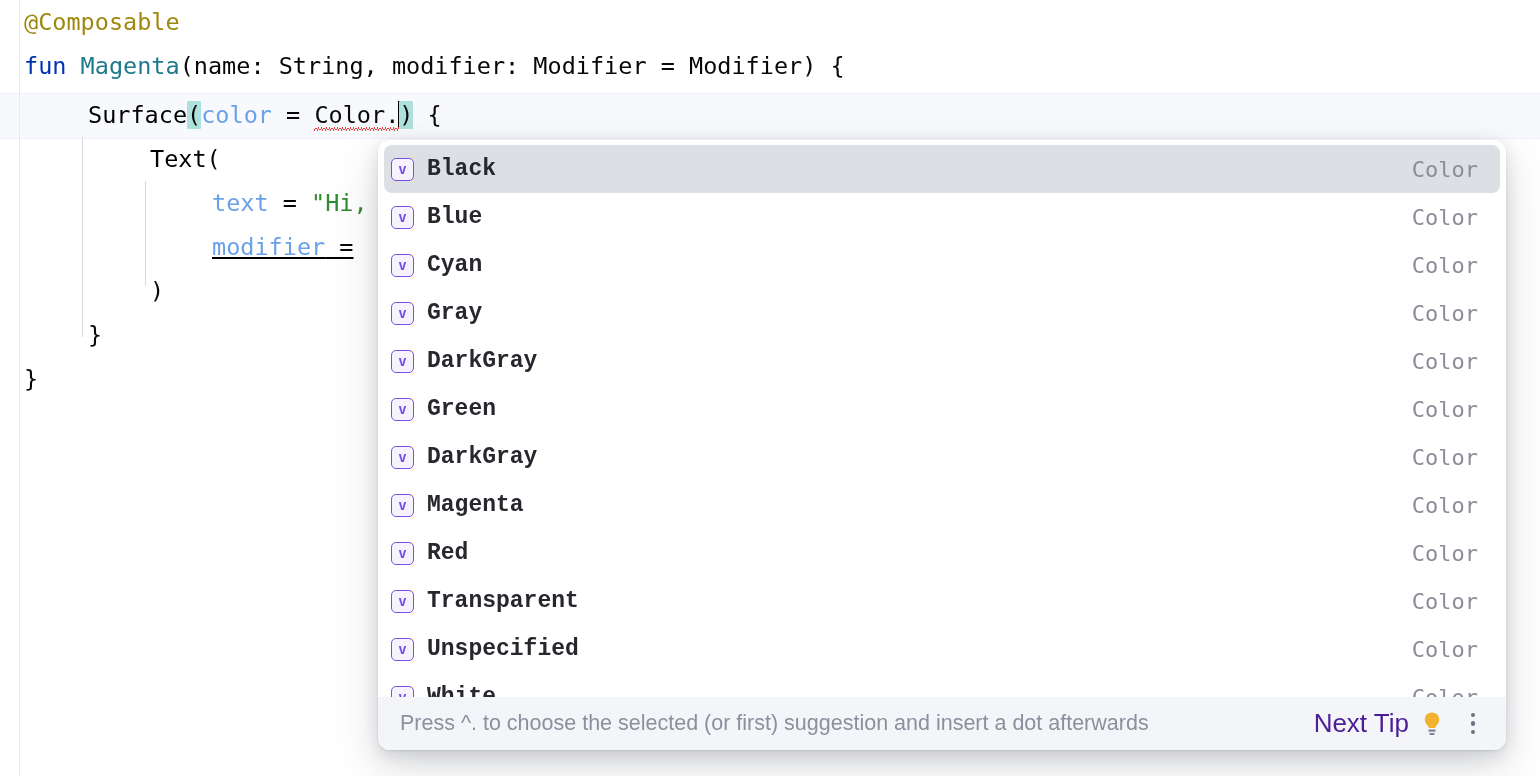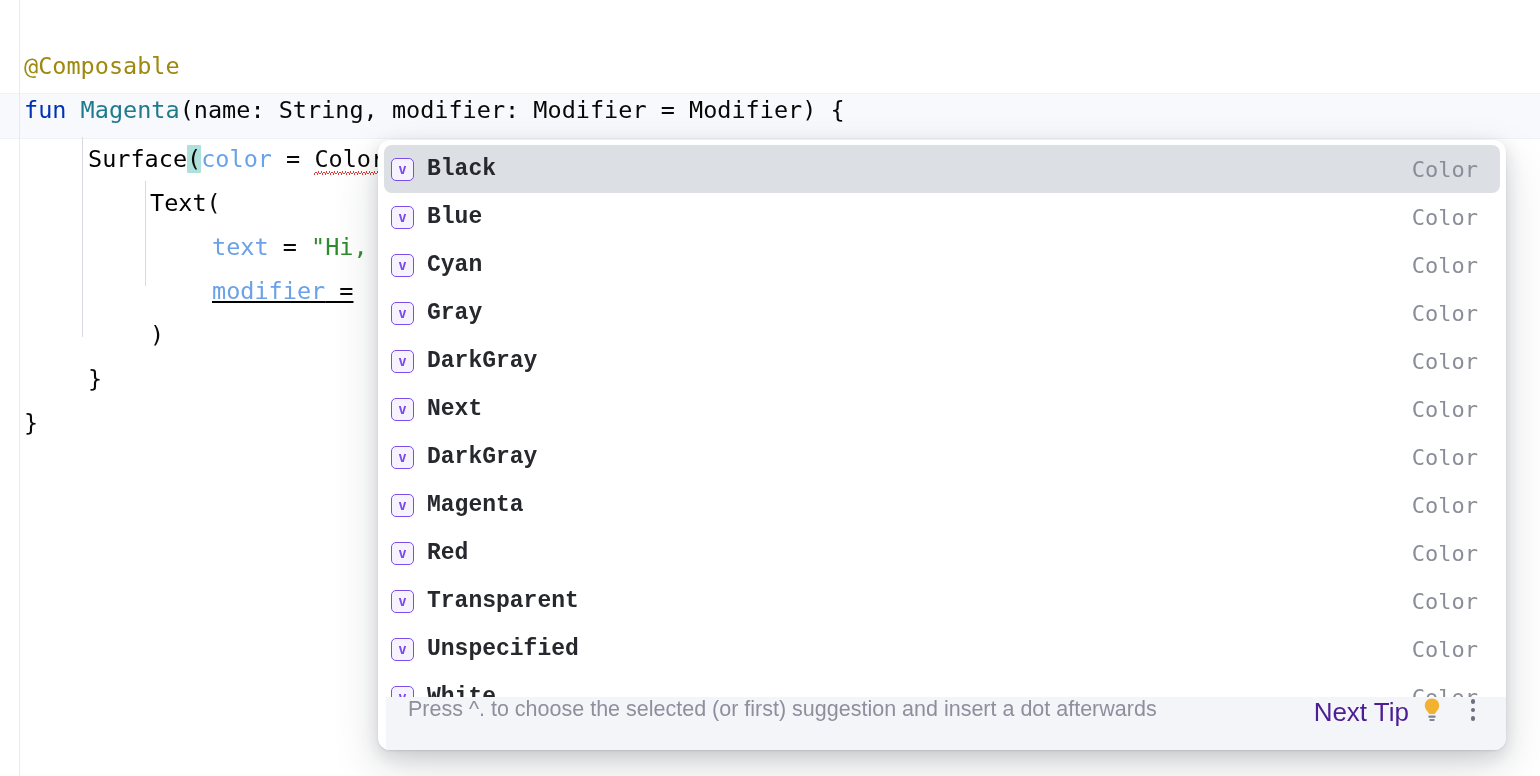--- a/index.html
+++ b/index.html
@@ -53,21 +53,20 @@
     font-family: "DejaVu Sans Mono", monospace;
     font-size: 23.5px;
     line-height: 44px;
     white-space: pre;
   }
   .code-line {
     position: absolute;
     left: 24px;
     height: 44px;
     white-space: pre;
-    margin-top: 44px;
   }
   .ln0 { top: 0px; }
   .ln1 { top: 44px; }
   .ln2 { top: 93px; }
   .ln3 { top: 137px; }
   .ln4 { top: 181px; }
   .ln5 { top: 225px; text-decoration: underline; }
   .ln6 { top: 269px; }
   .ln7 { top: 313px; }
   .ln8 { top: 357px; }
@@ -203,24 +202,23 @@
 
   
   .hint-bar {
     position: absolute;
     left: 0;
     right: 0;
     bottom: 0;
     height: 53px;
     background: #f4f5f9;
     display: flex;
-    align-items: flex-start;
+    align-items: center;
     padding: 0 18px 0 22px;
     box-sizing: border-box;
-    margin-left: 8px;
   }
   .hint-text {
     font-family: "Liberation Sans", sans-serif;
     font-size: 21.5px;
     color: #8d8f9c;
     white-space: nowrap;
   }
   .hint-spacer { flex: 1 1 auto; }
   .next-tip {
     font-family: "Liberation Sans", sans-serif;
@@ -321,21 +319,21 @@
         </div>
         <div class="cp-row">
           <div class="row-bg"></div>
           <span class="cp-icon">v</span>
           <span class="cp-label">DarkGray</span>
           <span class="cp-type">Color</span>
         </div>
         <div class="cp-row">
           <div class="row-bg"></div>
           <span class="cp-icon">v</span>
-          <span class="cp-label">Next</span>
+          <span class="cp-label">Green</span>
           <span class="cp-type">Color</span>
         </div>
         <div class="cp-row">
           <div class="row-bg"></div>
           <span class="cp-icon">v</span>
           <span class="cp-label">DarkGray</span>
           <span class="cp-type">Color</span>
         </div>
         <div class="cp-row">
           <div class="row-bg"></div>

